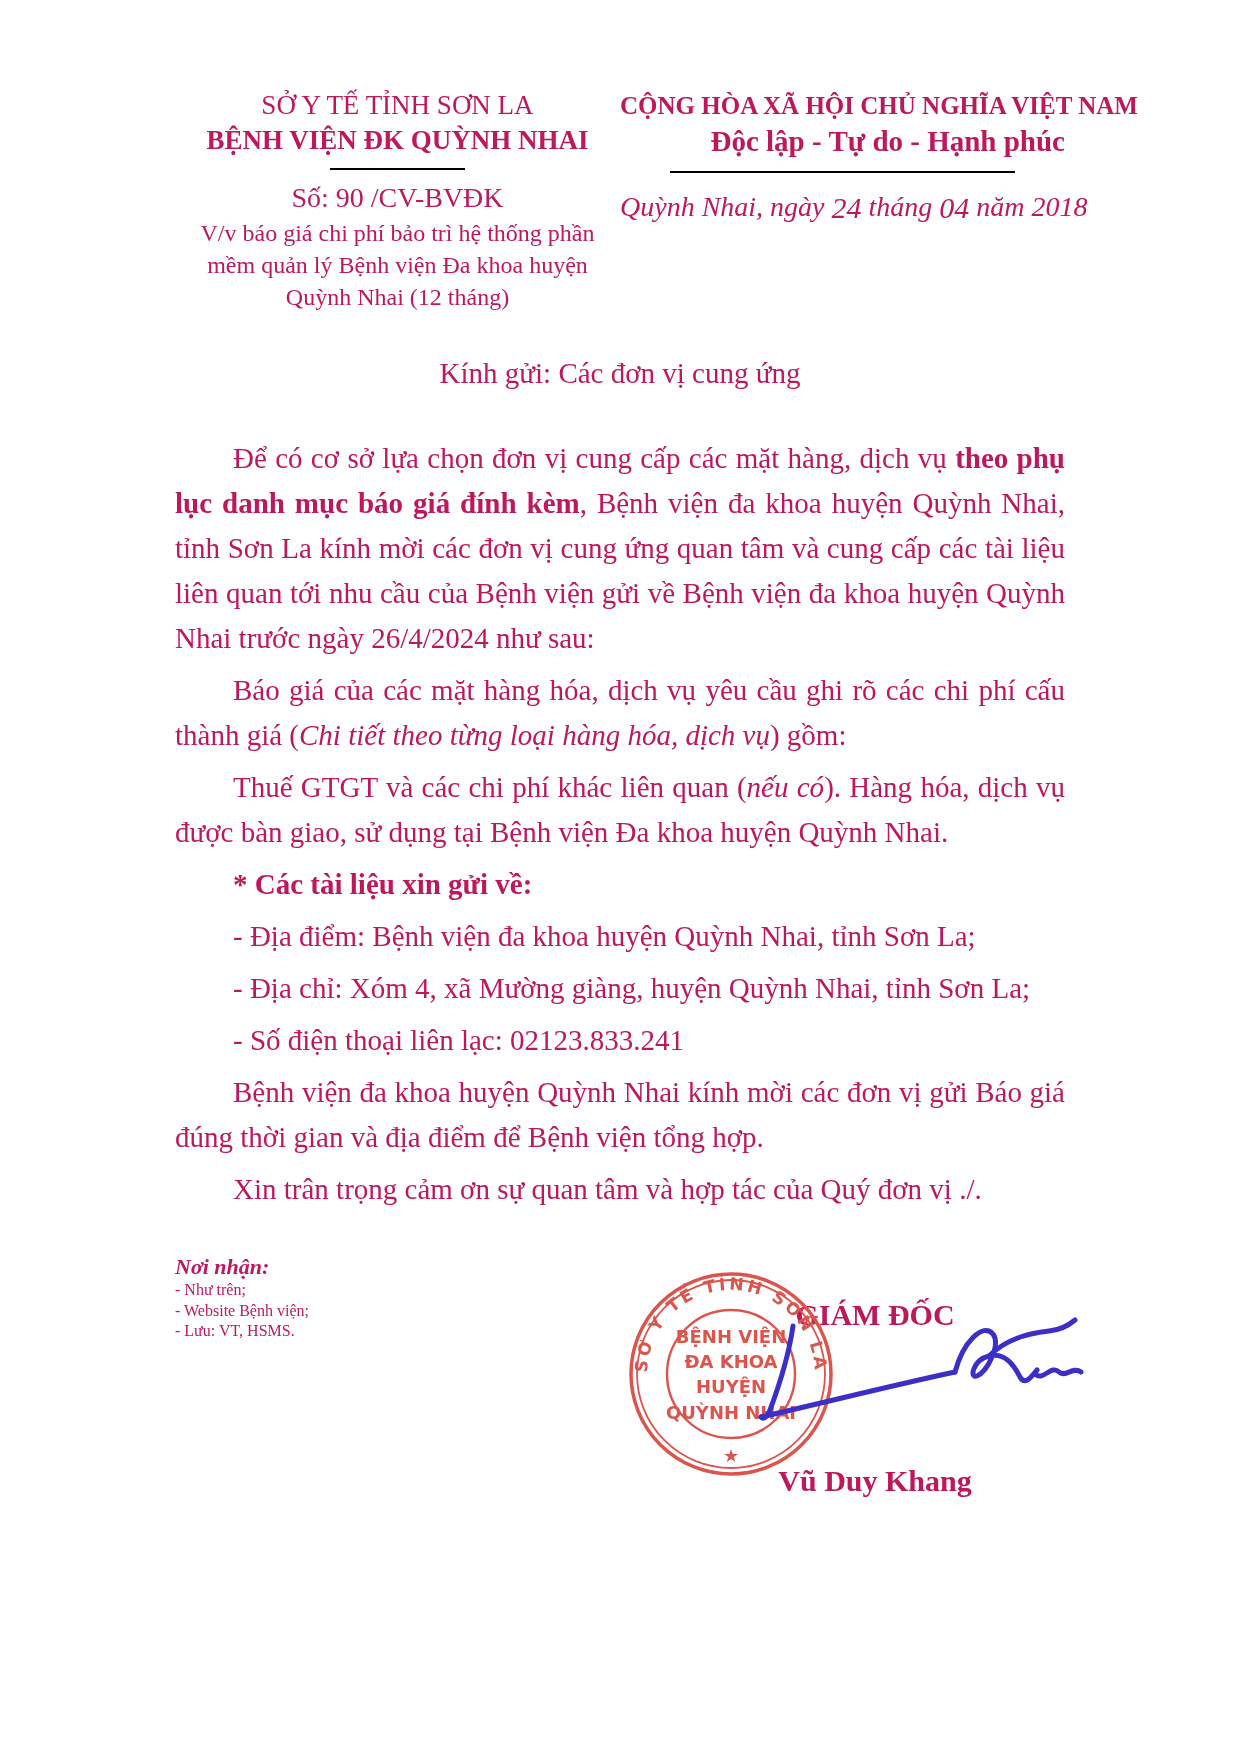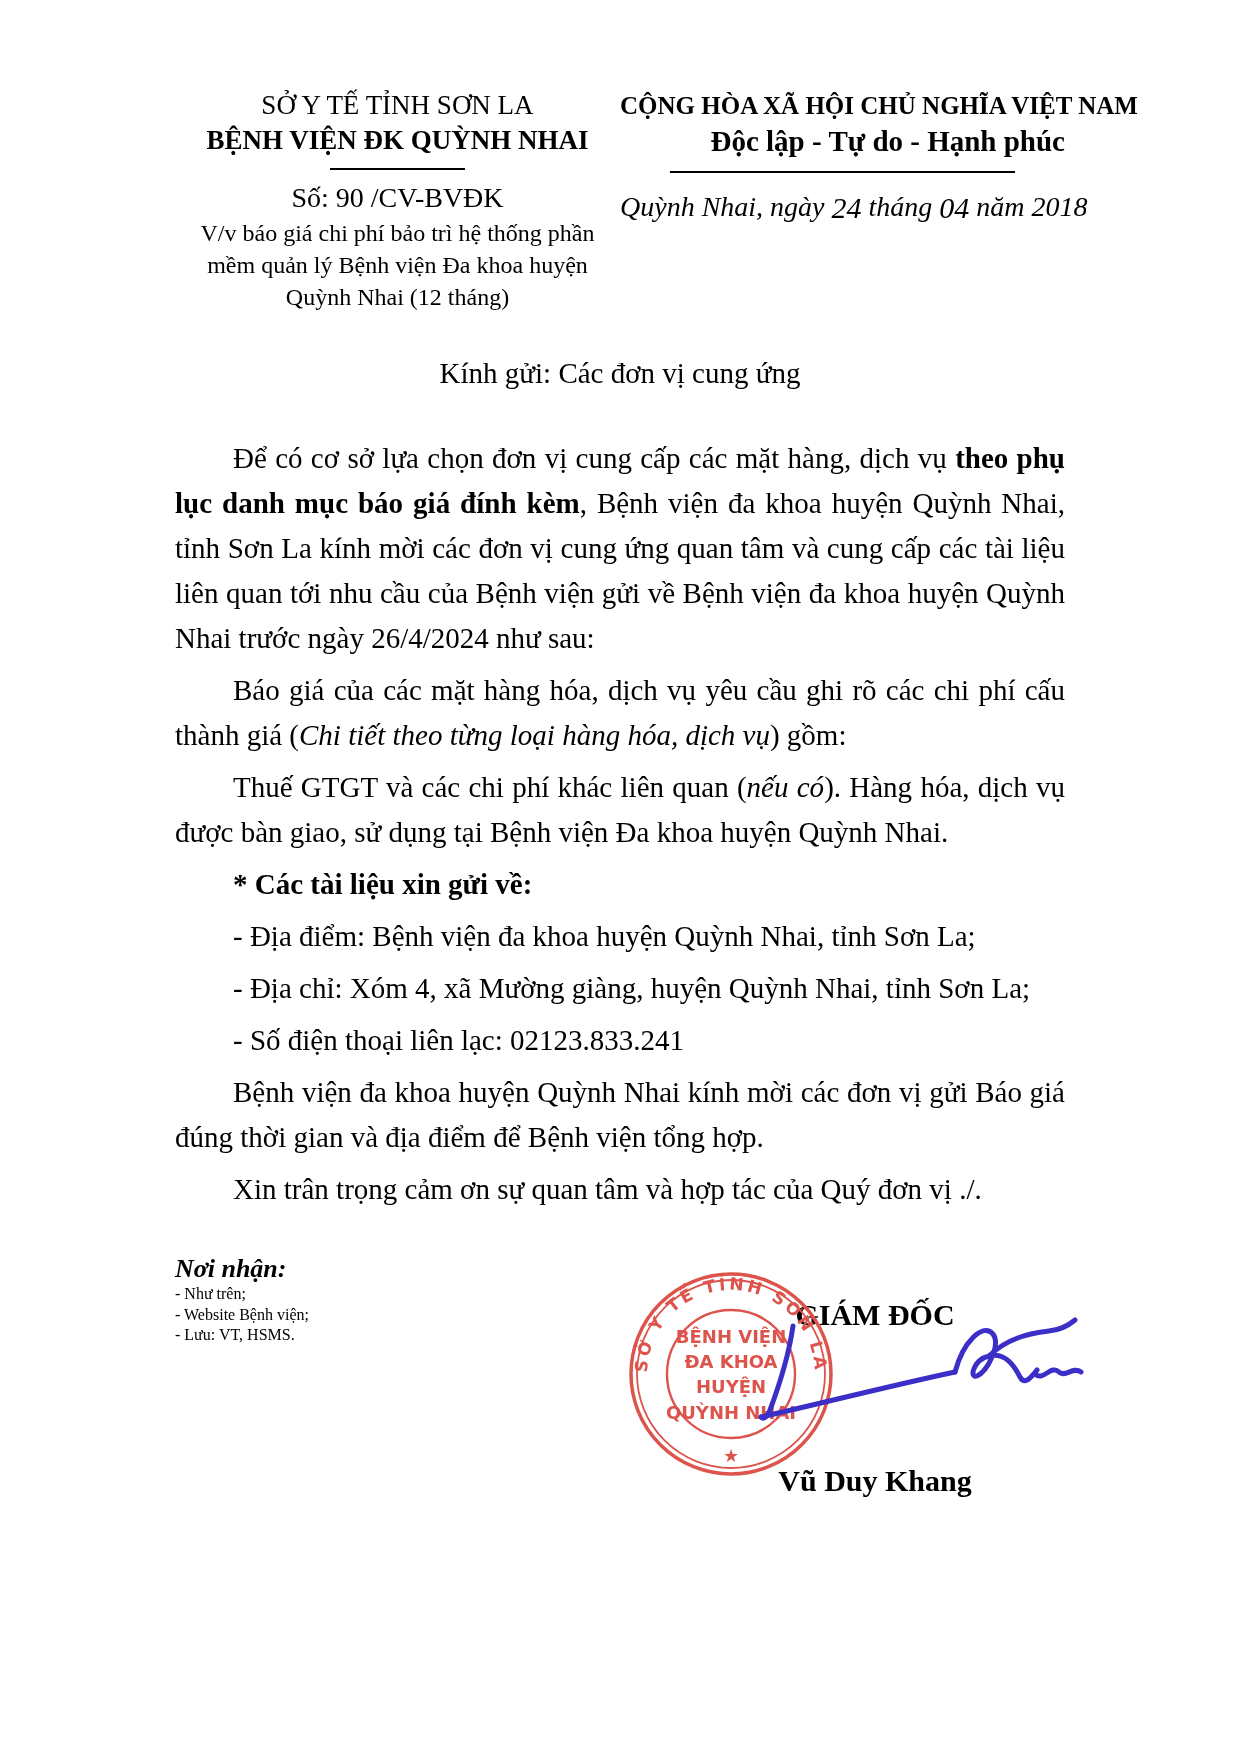--- a/index.html
+++ b/index.html
@@ -1,21 +1,21 @@
 <!DOCTYPE html>
 <html lang="vi"><head>
 <meta charset="utf-8">
 <style>
   html,body{margin:0;padding:0;background:#ffffff;}
   .page{
     position:relative;
     width:1241px;height:1755px;
     background:#ffffff;
     font-family:"Liberation Serif","DejaVu Serif",serif;
-    color:#000000;
+    color:#be185d;
     overflow:hidden;
   }
   .content{
     position:absolute;left:175px;top:88px;width:890px;
   }
   
   .hdr{display:flex;width:890px;}
   .hdr-left{width:445px;text-align:center;}
   .hdr-right{width:445px;text-align:right;}
   .dept{font-size:27px;line-height:1.3;}
@@ -31,21 +31,21 @@
   
   .salutation{text-align:center;font-size:29px;margin-top:44px;}
   .doc-body{margin-top:46px;font-size:29px;line-height:45px;}
   .doc-body p{margin:0 0 7px 0;text-indent:58px;text-align:justify;}
   .doc-body p.item{text-align:left;}
   .b{font-weight:bold;}
   .i{font-style:italic;}
   
   .footer{position:relative;height:350px;margin-top:28px;}
   .recipients{position:absolute;left:0;top:14px;}
-  .recipients-label{font-size:26px;font-weight:bold;font-style:italic;}
+  .recipients-label{font-size:22px;font-weight:bold;font-style:italic;}
   .recipients div.rcpt{font-size:16px;line-height:1.26;}
   .sign-block{position:absolute;left:455px;top:26px;width:490px;text-align:center;}
   .signer-title{font-size:30px;font-weight:bold;margin-top:32px;}
   .signer-name{position:absolute;left:455px;top:224px;width:490px;text-align:center;font-size:30px;font-weight:bold;}
   .stamp{position:absolute;left:450px;top:28px;width:212px;height:212px;}
   .stamp text{font-family:"DejaVu Sans","Liberation Sans",sans-serif;font-weight:bold;}
   .signature{position:absolute;left:562px;top:72px;width:362px;height:152px;}
 </style>
 </head>
 <body>

